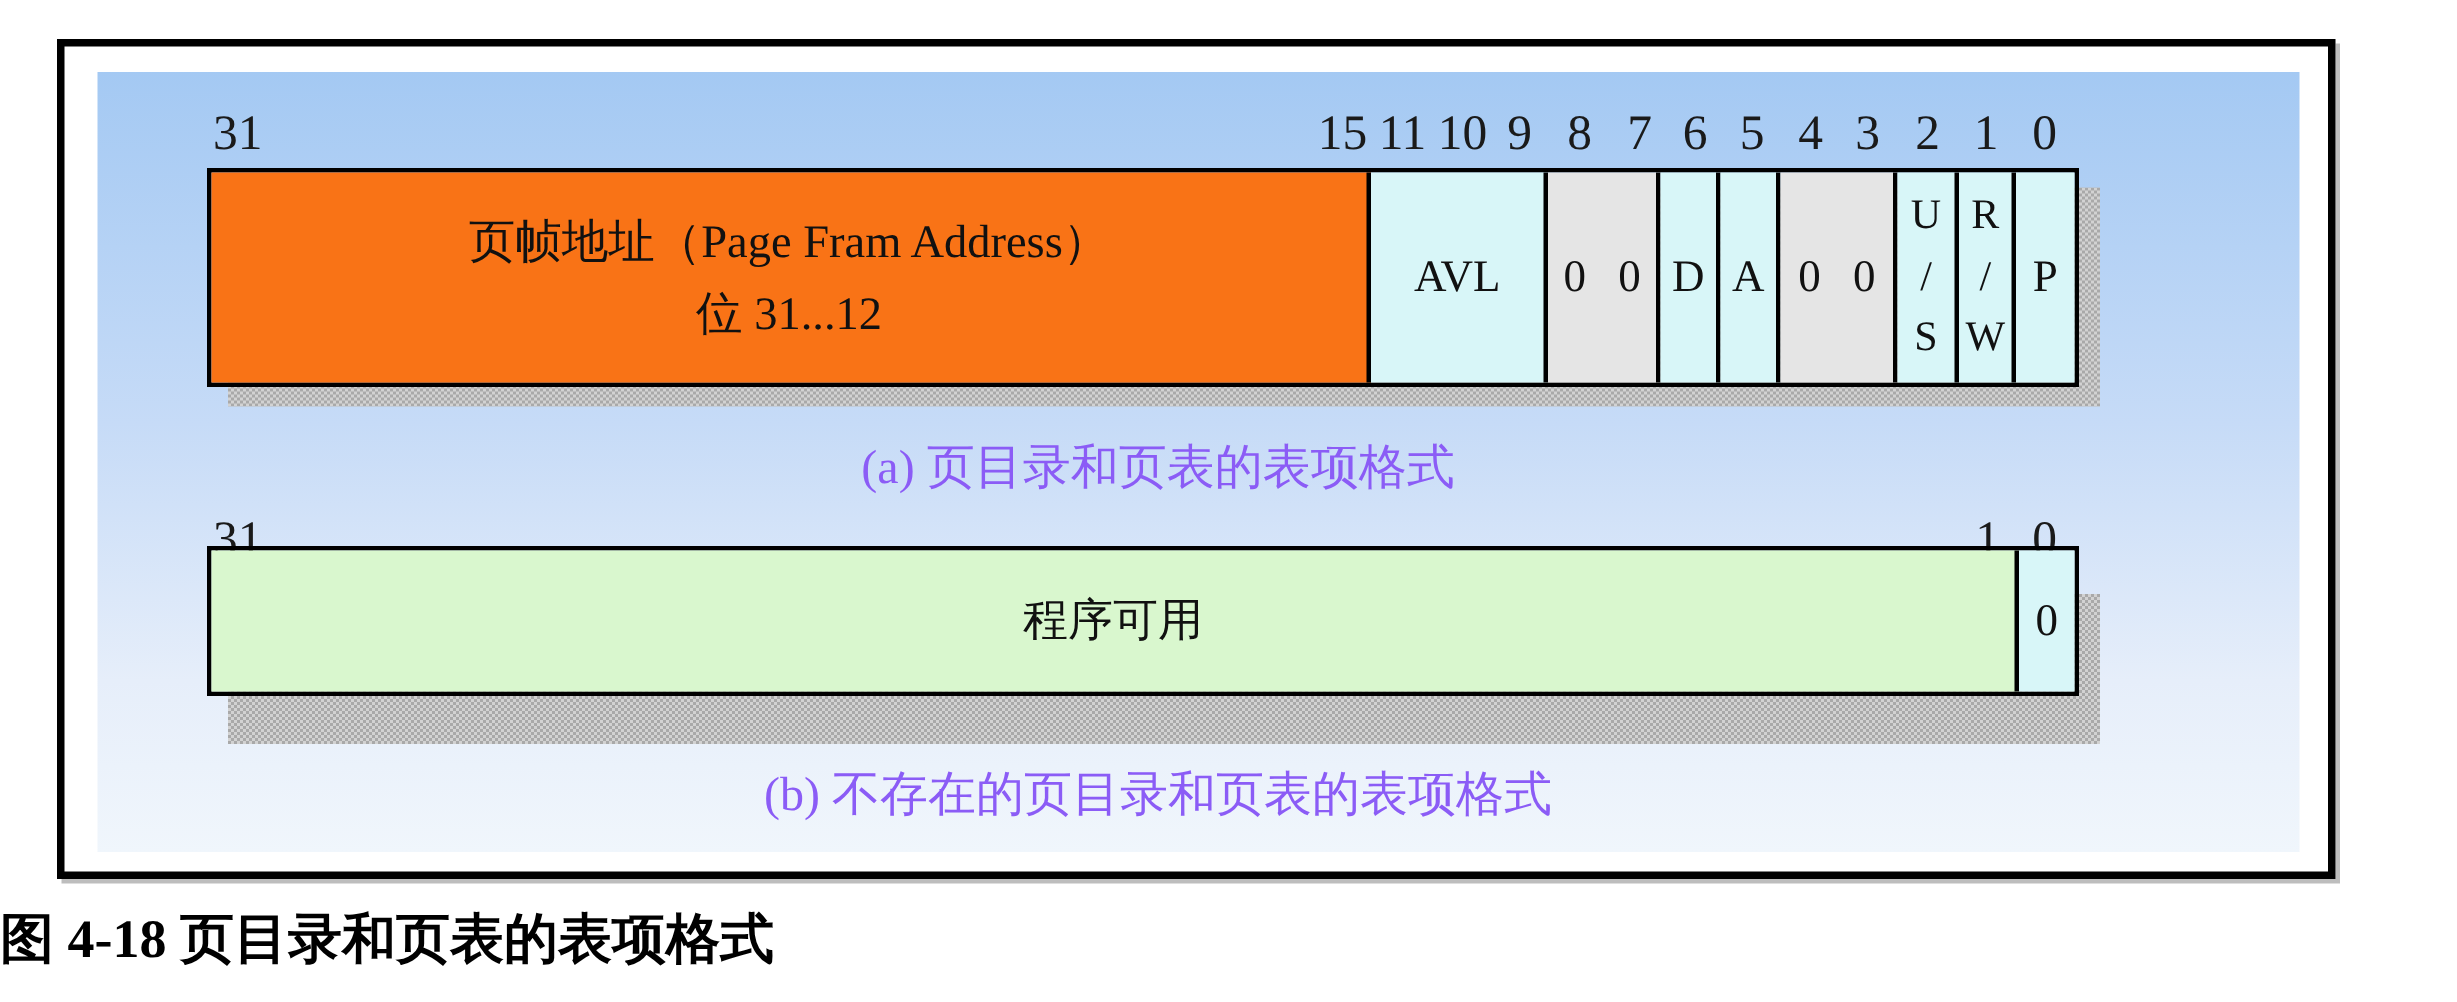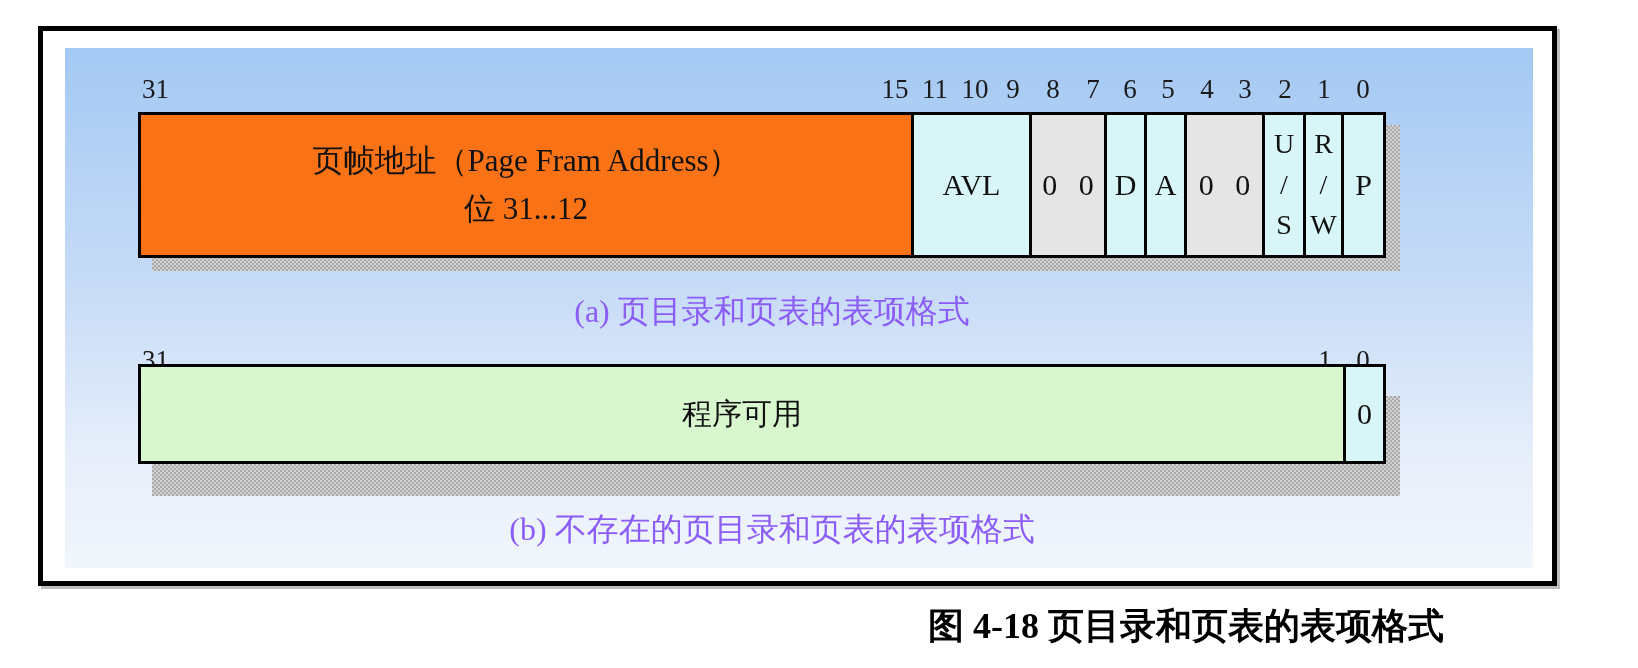--- a/index.html
+++ b/index.html
@@ -60,21 +60,21 @@
   .cell:last-child { border-right: none; }
   .f-orange { background: #f97316; }
   .f-cyan   { background: #d8f6f8; }
   .f-gray   { background: #e5e5e5; }
   .f-green  { background: #d9f7ce; }
   .wide-label { font-size: 31px; line-height: 1.55; }
   .zeros { word-spacing: 14px; }
   .stacked { font-size: 28px; line-height: 1.45; }
   .bit-label {
     position: absolute;
-    font-size: 27px;
+    font-size: 33px;
     line-height: 36px;
     transform: translateX(-50%);
     color: #1a1a1a;
   }
   .bit-label.edge { transform: none; }
   .row-a-label { top: 71px; }
   .row-b-label { top: 342px; }
   .caption {
     position: absolute;
     left: 138px;
@@ -82,21 +82,21 @@
     text-align: center;
     font-size: 32px;
     color: #8b5cf6;
   }
   #caption-a { top: 290px; }
   #caption-b { top: 508px; }
   #figure-title {
     position: absolute;
     left: 0; top: 602px;
     width: 1444px;
-    text-align: right;
+    text-align: left;
     font-size: 36px;
     font-weight: bold;
     color: #000000;
   }
 </style>
 </head>
 <body>
 
 <div id="canvas">
 

